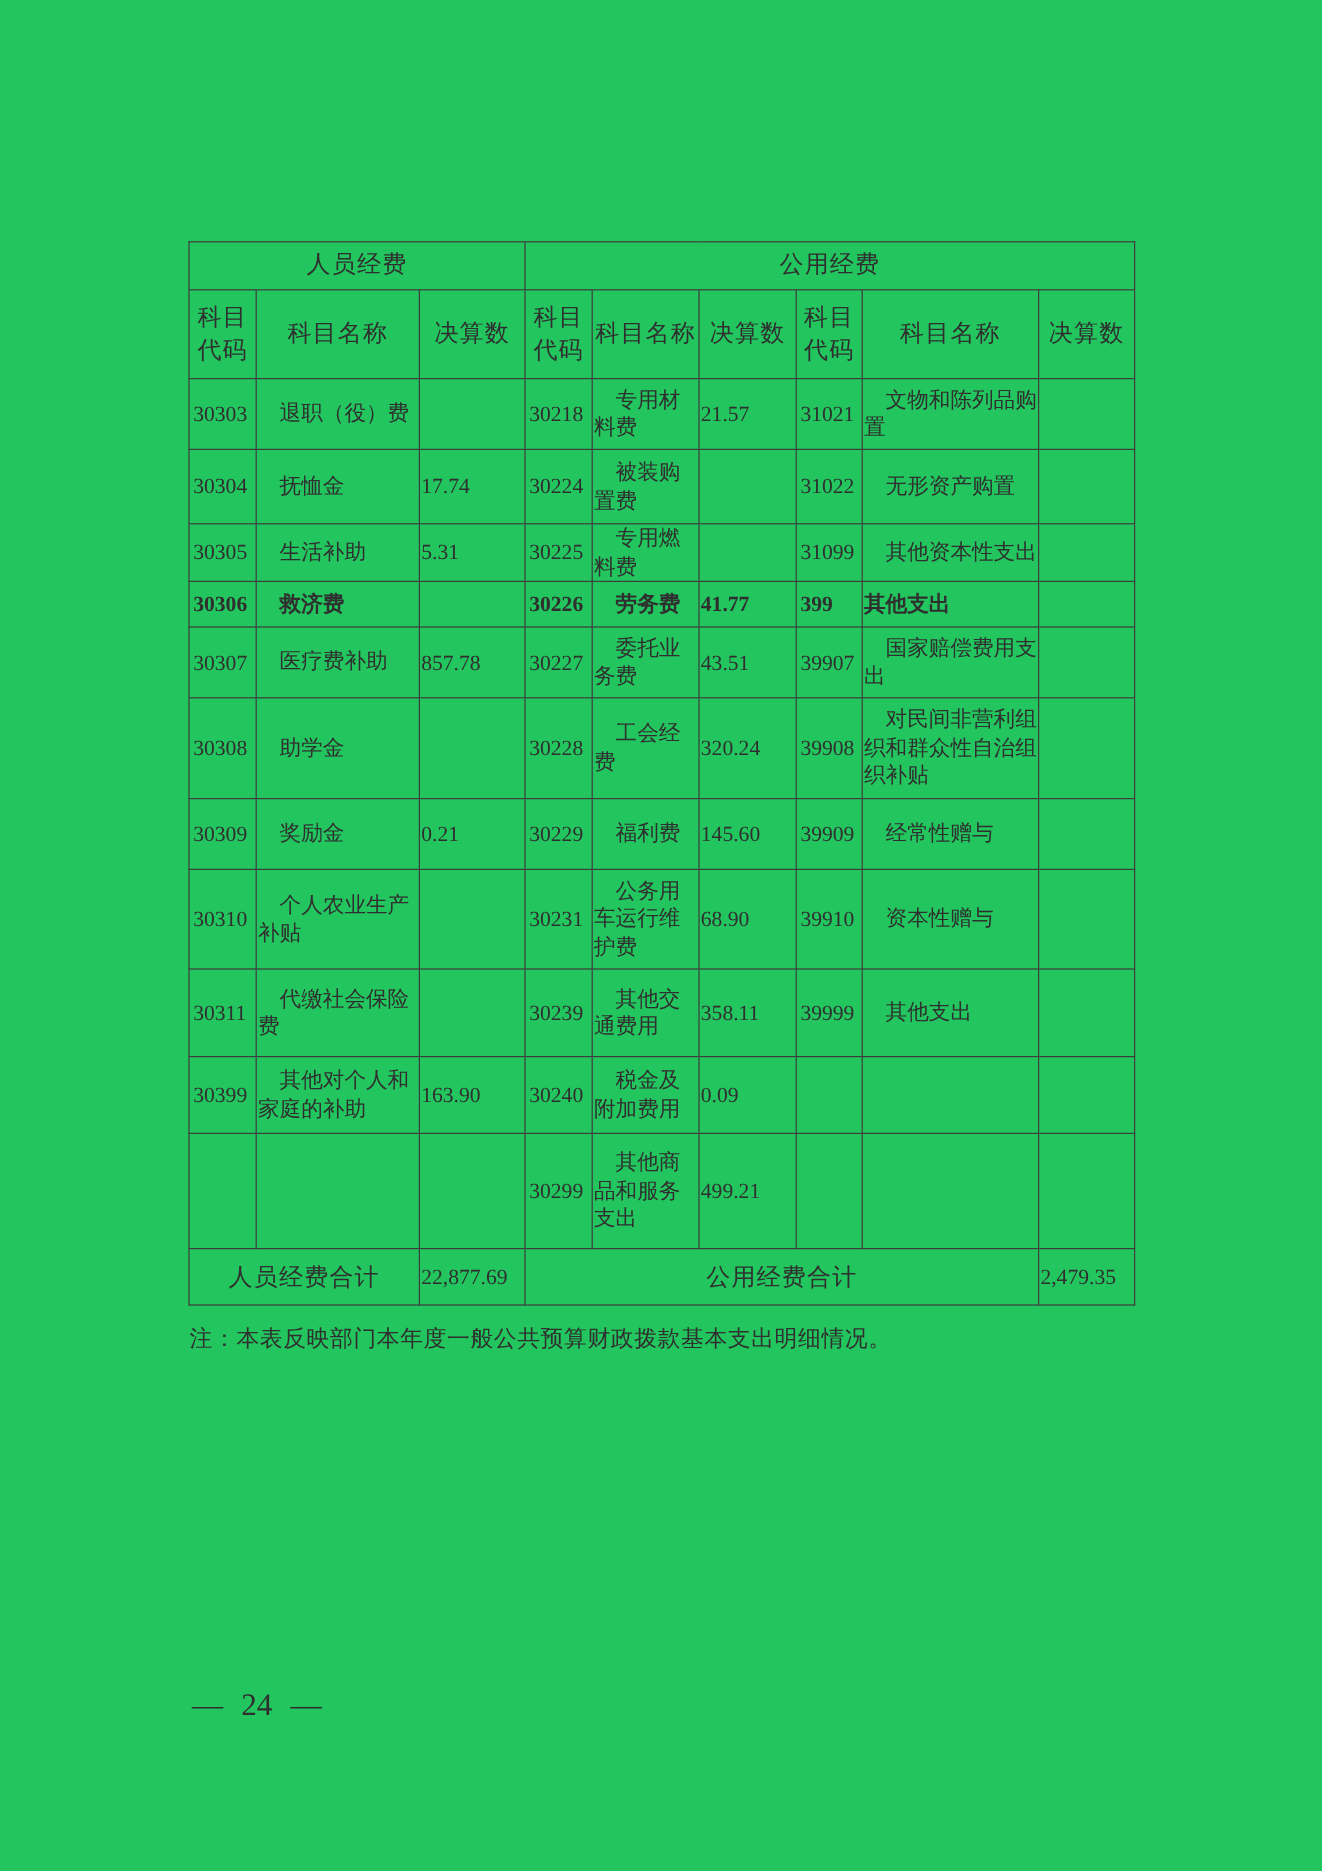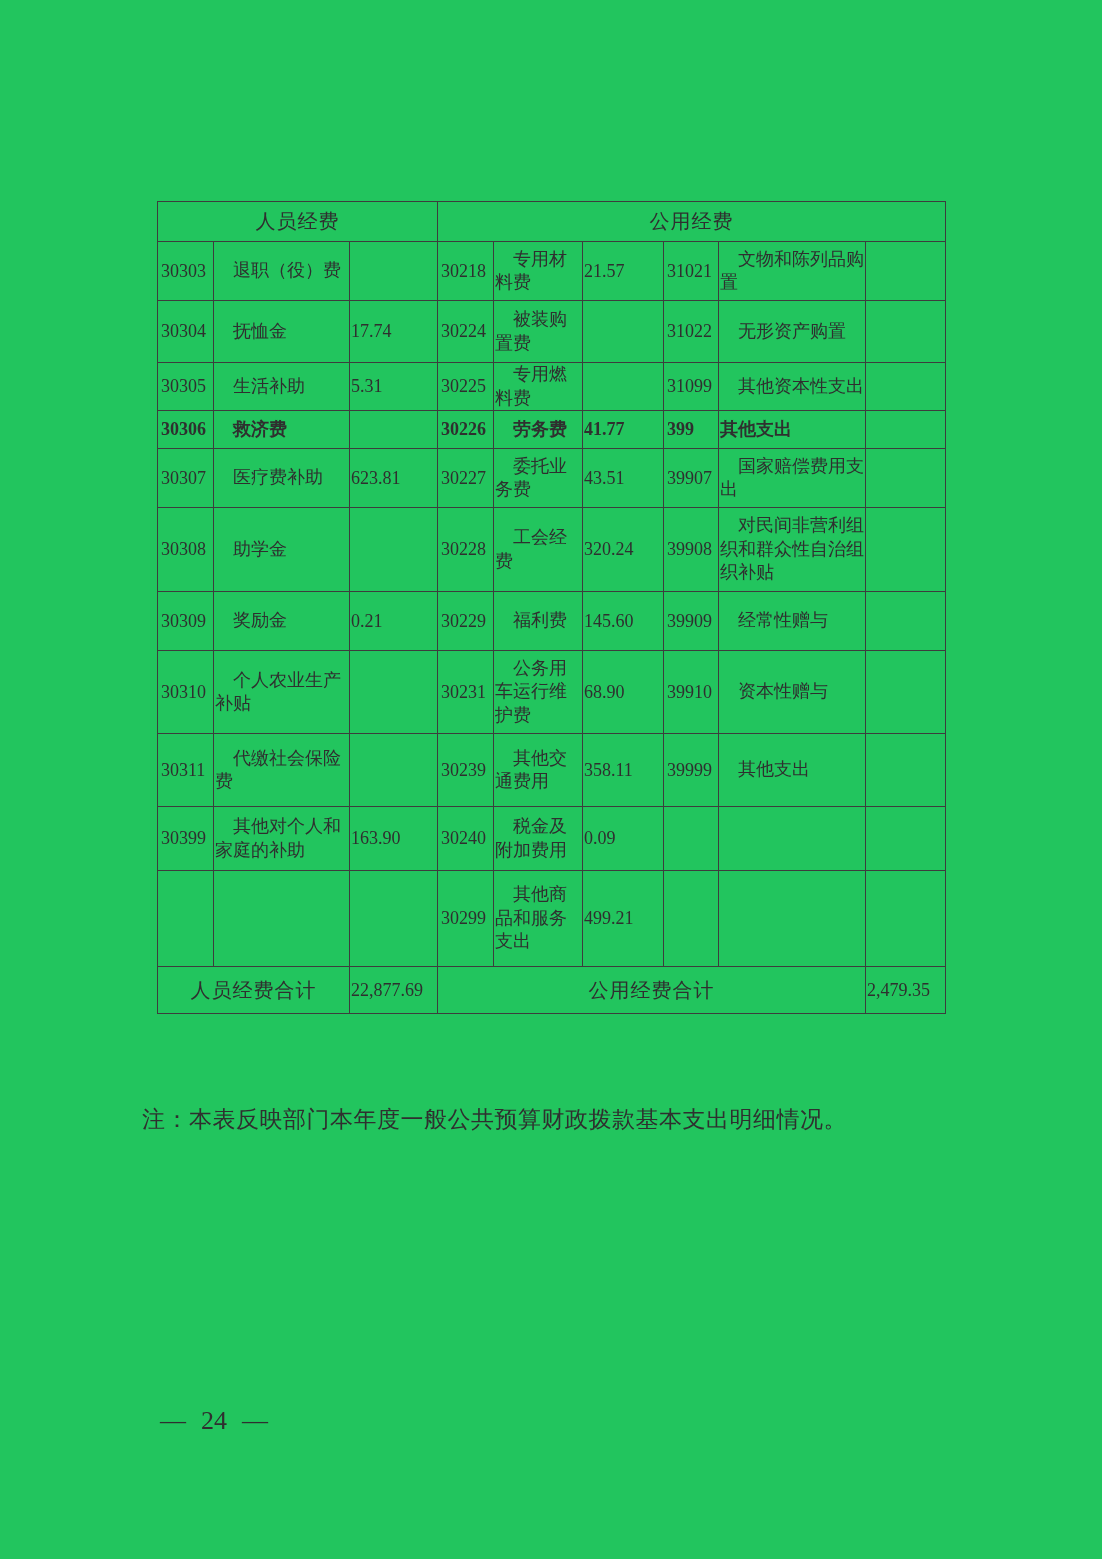--- a/index.html
+++ b/index.html
@@ -37,22 +37,22 @@
   tbody tr:nth-child(7){height:59px;}
   tbody tr:nth-child(8){height:83px;}
   tbody tr:nth-child(9){height:73px;margin-left:27px;}
   tbody tr:nth-child(10){height:64px;}
   tbody tr:nth-child(11){height:96px;}
   tfoot tr{height:47px;}
   tfoot td.sum-label{
     text-align:center; font-size:20px; letter-spacing:1px;
   }
   .note{
-    position:absolute; left:142px; top:1103px; width:720px;
-    font-size:23px; line-height:1.5; letter-spacing:0.5px;
+    position:absolute; left:158px; top:1103px; width:720px;
+    font-size:19px; line-height:1.5; letter-spacing:0.5px;
   }
   .pagenum{
     position:absolute; left:160px; top:1406px;
     display:flex; align-items:center; gap:15px;
     font-size:26px;
   }
 </style>
 </head>
 <body>
 
@@ -68,20 +68,31 @@
         <col style="width:81px">
       <col style="width:55px">
         <col style="width:147px">
         <col style="width:80px">
     </colgroup>
     <thead>
       <tr class="h1">
         <th colspan="3">人员经费</th>
         <th colspan="6">公用经费</th>
       </tr>
+      <tr class="h2" id="colhead-row">
+          <th>科目代码</th>
+          <th>科目名称</th>
+          <th>决算数</th>
+          <th>科目代码</th>
+          <th>科目名称</th>
+          <th>决算数</th>
+          <th>科目代码</th>
+          <th>科目名称</th>
+          <th>决算数</th>
+        </tr>
     </thead>
     <tbody id="table-body">
         <tr>
           <td class="code">30303</td>
           <td class="name">退职（役）费</td>
           <td class="val"></td>
           <td class="code">30218</td>
           <td class="name">专用材料费</td>
           <td class="val">21.57</td>
           <td class="code">31021</td>
@@ -117,21 +128,21 @@
           <td class="code">30226</td>
           <td class="name">劳务费</td>
           <td class="val">41.77</td>
           <td class="code">399</td>
           <td class="name flush">其他支出</td>
           <td class="val"></td>
         </tr>
         <tr>
           <td class="code">30307</td>
           <td class="name">医疗费补助</td>
-          <td class="val">623.81</td>
+          <td class="val">857.78</td>
           <td class="code">30227</td>
           <td class="name">委托业务费</td>
           <td class="val">43.51</td>
           <td class="code">39907</td>
           <td class="name">国家赔偿费用支出</td>
           <td class="val"></td>
         </tr>
         <tr>
           <td class="code">30308</td>
           <td class="name">助学金</td>

